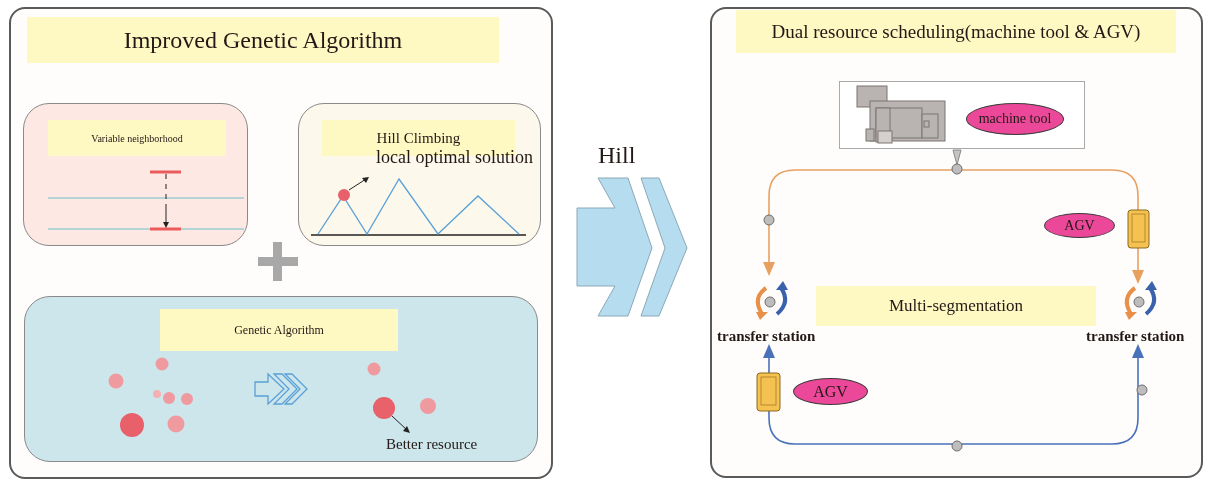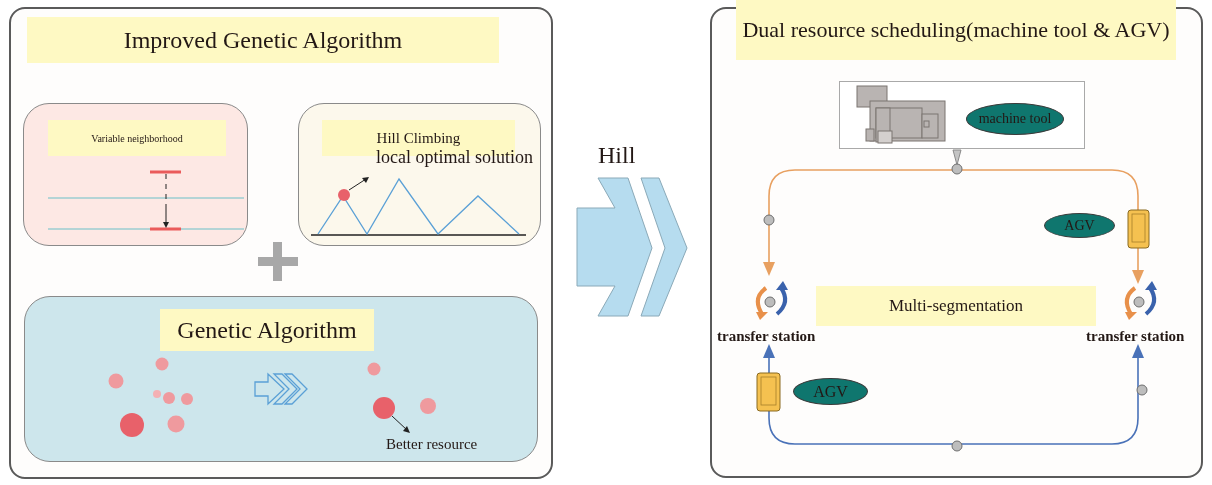--- a/index.html
+++ b/index.html
@@ -2,21 +2,21 @@
 <html><head>
 <meta charset="utf-8">
 <style>
   html, body { margin:0; padding:0; background:#ffffff; }
   body { width:1212px; height:485px; position:relative; overflow:hidden;
          font-family:"Liberation Serif", "DejaVu Serif", serif; color:#231815; }
   .abs { position:absolute; }
   .panel { position:absolute; border:2px solid #5a5a5a; border-radius:16px; background:#fefdfc; box-sizing:border-box; }
   .green { position:absolute; background:#fef9c3; display:flex; align-items:center; justify-content:center; white-space:nowrap; }
   .sub { position:absolute; border:1.5px solid #8a8a8a; border-radius:26px; box-sizing:border-box; }
-  .ellipse { position:absolute; background:#0f766e; border:1.5px solid #3c3c3c; border-radius:50%;
+  .ellipse { position:absolute; background:#ec4899; border:1.5px solid #3c3c3c; border-radius:50%;
              display:flex; align-items:center; justify-content:center; box-sizing:border-box; white-space:nowrap;text-align:center; }
   .label { position:absolute; white-space:nowrap; }
   svg { position:absolute; overflow:visible; }
 </style>
 </head>
 <body>
 
 <div class="panel" style="left:9px; top:7px; width:544px; height:472px;"></div>
 <div class="green" style="left:27px; top:17px; width:472px; height:46px; font-size:24px;">Improved Genetic Algorithm</div>
 
@@ -42,21 +42,21 @@
   <line x1="349" y1="190" x2="366" y2="179" stroke="#222" stroke-width="1"></line>
   <polygon points="369,177 362,178 366,183" fill="#222"></polygon>
 </svg>
 
 <svg style="left:0; top:0;" width="560" height="300">
   <rect x="258" y="257" width="40" height="9" fill="#a8a8a8"></rect>
   <rect x="273" y="242" width="9" height="39" fill="#a8a8a8"></rect>
 </svg>
 
 <div class="sub" style="left:24px; top:296px; width:514px; height:166px; background:#cde6ec;"></div>
-<div class="green" style="left:160px; top:309px; width:214px; height:42px; font-size:24px;">Genetic Algorithm</div>
+<div class="green" style="left:160px; top:309px; width:238px; height:42px; font-size:12px;">Genetic Algorithm</div>
 <svg style="left:0; top:0;" width="560" height="485">
   <circle cx="116" cy="381" r="7.5" fill="#ef9a9e"></circle>
   <circle cx="162" cy="364" r="6.5" fill="#ef9a9e"></circle>
   <circle cx="157" cy="394" r="4" fill="#f4b0b3"></circle>
   <circle cx="169" cy="398" r="6" fill="#ef9a9e"></circle>
   <circle cx="187" cy="399" r="6" fill="#ef9a9e"></circle>
   <circle cx="132" cy="425" r="12" fill="#e8616a"></circle>
   <circle cx="176" cy="424" r="8.5" fill="#ef9a9e"></circle>
   <circle cx="374" cy="369" r="6.5" fill="#ef9a9e"></circle>
   <circle cx="384" cy="408" r="11" fill="#e8616a"></circle>
@@ -71,21 +71,21 @@
 </svg>
 <div class="label" style="left:386px; top:436px; font-size:15px;">Better resource</div>
 
 <div class="label" style="left:598px; top:142px; font-size:24px;">Hill</div>
 <svg style="left:0; top:0;" width="720" height="330">
   <polygon points="577,208 615,208 598,178 628,178 652,248 628,316 598,316 615,286 577,286" fill="#b6dcef" stroke="#8aa9b8" stroke-width="1"></polygon>
   <polygon points="641,178 659,178 687,248 659,316 641,316 665,248" fill="#b6dcef" stroke="#8aa9b8" stroke-width="1"></polygon>
 </svg>
 
 <div class="panel" style="left:710px; top:7px; width:493px; height:471px;"></div>
-<div class="green" style="left:736px; top:0; width:440px; height:60px; font-size:22px;">Dual resource scheduling(machine tool &amp; AGV)</div>
+<div class="green" style="left:736px; top:10px; width:440px; height:43px; font-size:19px;">Dual resource scheduling(machine tool &amp; AGV)</div>
 
 <div class="abs" style="left:839px; top:81px; width:246px; height:68px; border:1.5px solid #a9a9a9; background:#fff; box-sizing:border-box;"></div>
 <svg style="left:0; top:0;" width="1212" height="200">
   <g fill="#b9b4b2" stroke="#7b7471" stroke-width="1">
     <rect x="857" y="86" width="30" height="21"></rect>
     <rect x="870" y="101" width="75" height="40"></rect>
     <rect x="876" y="108" width="46" height="30"></rect>
     <rect x="876" y="108" width="14" height="34"></rect>
     <rect x="922" y="114" width="16" height="24"></rect>
     <rect x="866" y="129" width="8" height="12"></rect>

